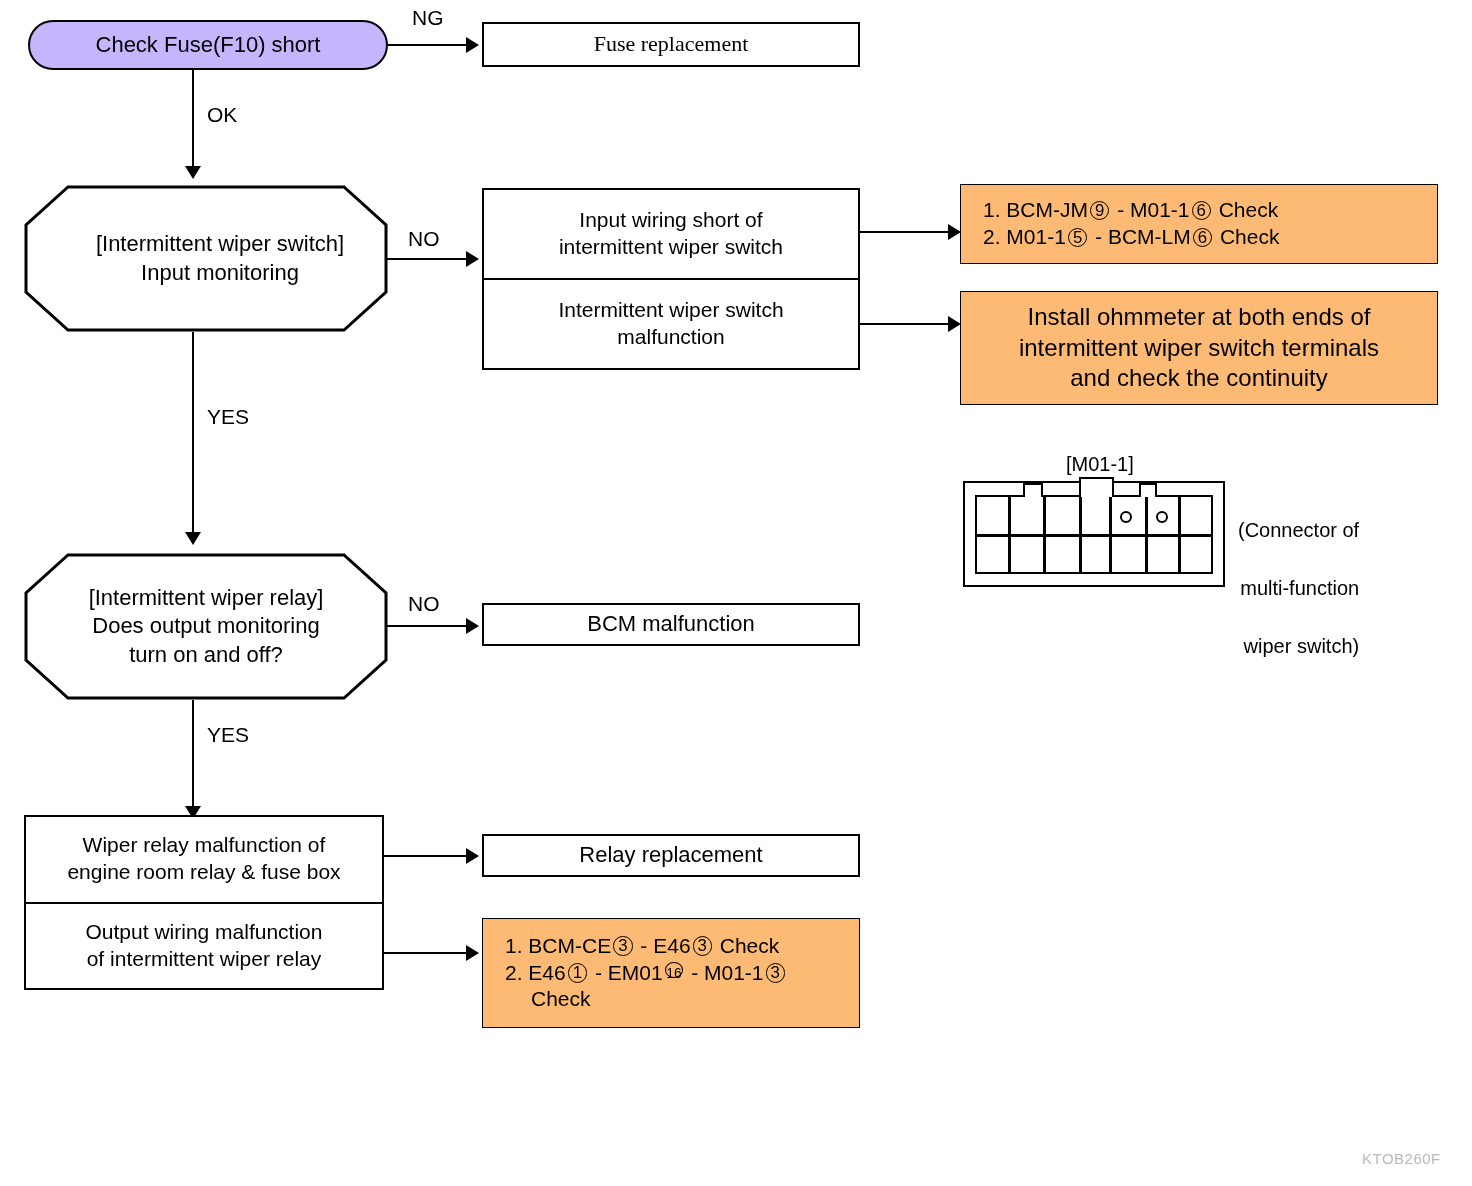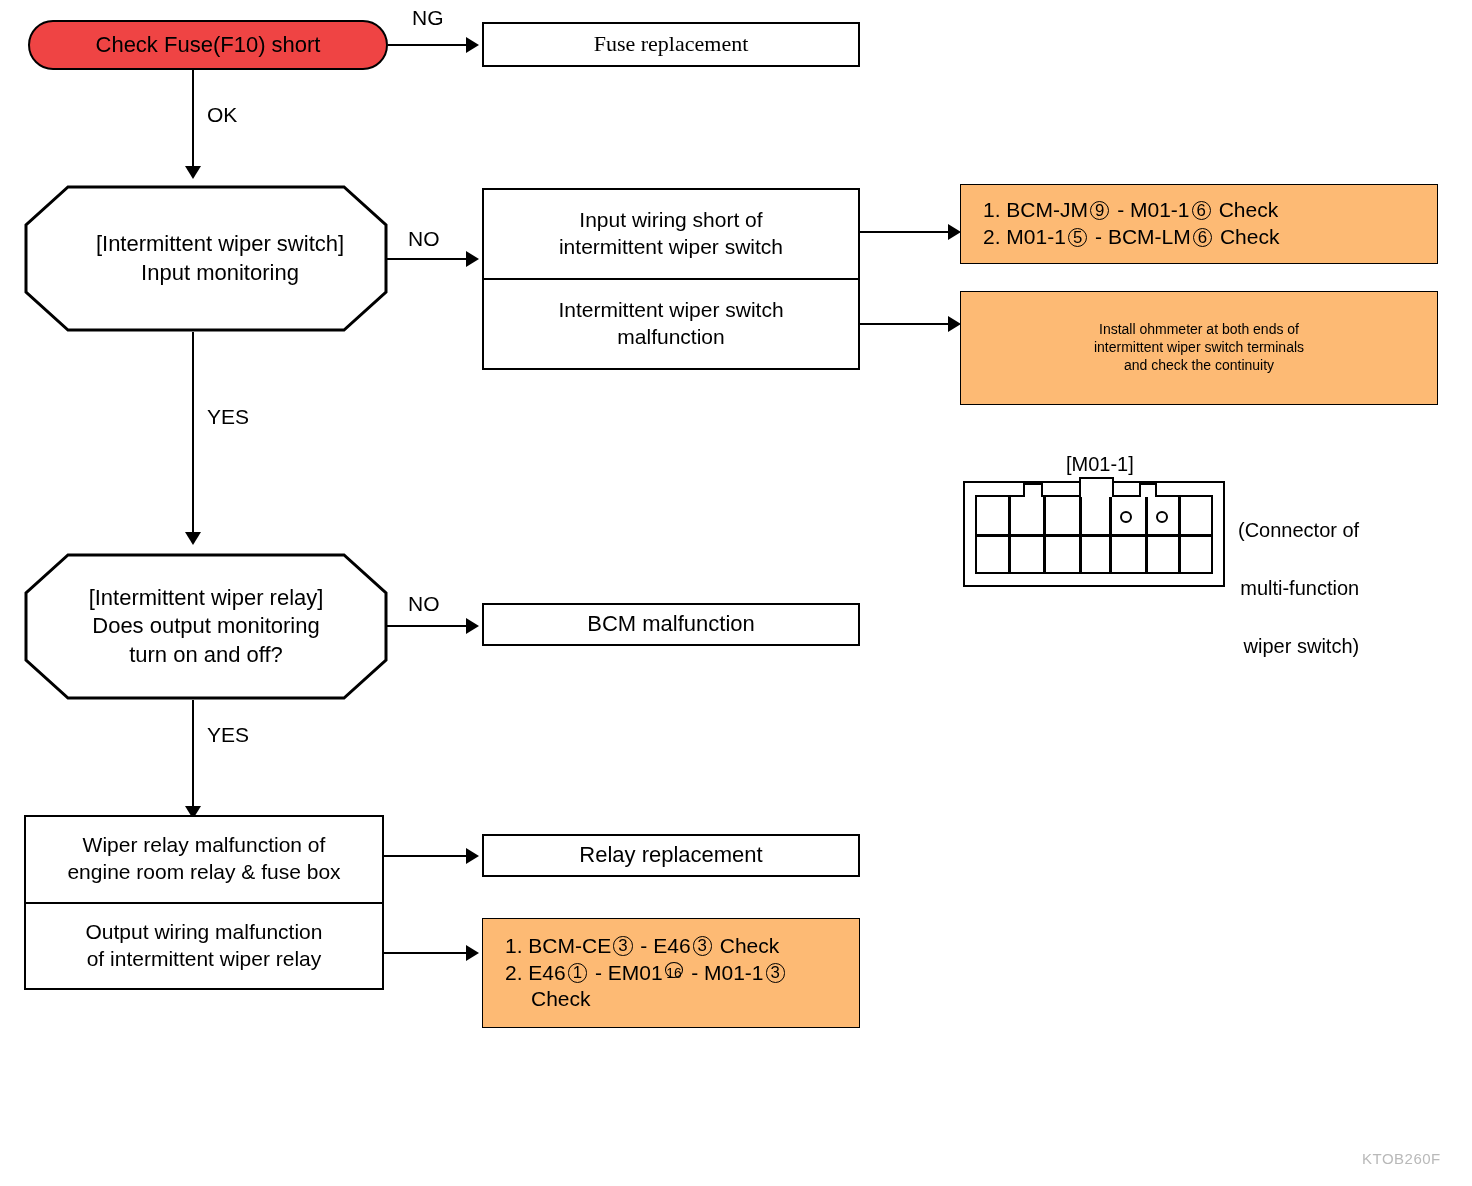--- a/index.html
+++ b/index.html
@@ -6,21 +6,21 @@
   body{width:1472px;height:1186px;position:relative;
        font-family:"Liberation Sans","DejaVu Sans",sans-serif;color:#000;}
   #canvas{position:relative;width:1472px;height:1186px;overflow:hidden;}
 
   .node{position:absolute;box-sizing:border-box;display:flex;align-items:center;
         justify-content:center;text-align:center;line-height:1.28;color:#000;}
   .rect{border:2px solid #000;background:#fff;}
   .rect-thin{border:1.5px solid #000;background:#fdba74;}
 
   
-  .stadium{border:2px solid #000;border-radius:60px;background:#ef4444;}
+  .stadium{border:2px solid #000;border-radius:60px;background:#c4b5fd;}
 
   
   .octagon{background:#fff;}
   .octagon .oct-svg{position:absolute;left:0;top:0;}
   .octagon .oct-label{position:relative;z-index:2;width:100%;padding:0 14px;box-sizing:border-box;}
 
   .line-h{position:absolute;background:#000;height:2px;}
   .line-v{position:absolute;background:#000;width:2px;}
 
   .arrow-r{position:absolute;width:0;height:0;
@@ -126,21 +126,21 @@
       <div>
         <span>2.</span>
         <span>M01-1</span><span class="circnum">5</span>
         <span>-</span>
         <span>BCM-LM</span><span class="circnum">6</span>
         <span>Check</span>
       </div>
     </div>
   </div>
 
-  <div class="node rect-thin" style="left:960px;top:291px;width:478px;height:114px;font-size:14px;">
+  <div class="node rect-thin" style="left:960px;top:291px;width:478px;height:114px;font-size:24px;">
     <div>
       <div>Install ohmmeter at both ends of</div>
       <div>intermittent wiper switch terminals</div>
       <div>and check the continuity</div>
     </div>
   </div>
 
   <div class="conn-title" style="left:1066px;top:453px;">[M01-1]</div>
 
   <div id="connector-wrap" style="left:963px;top:481px;width:262px;height:106px;">

